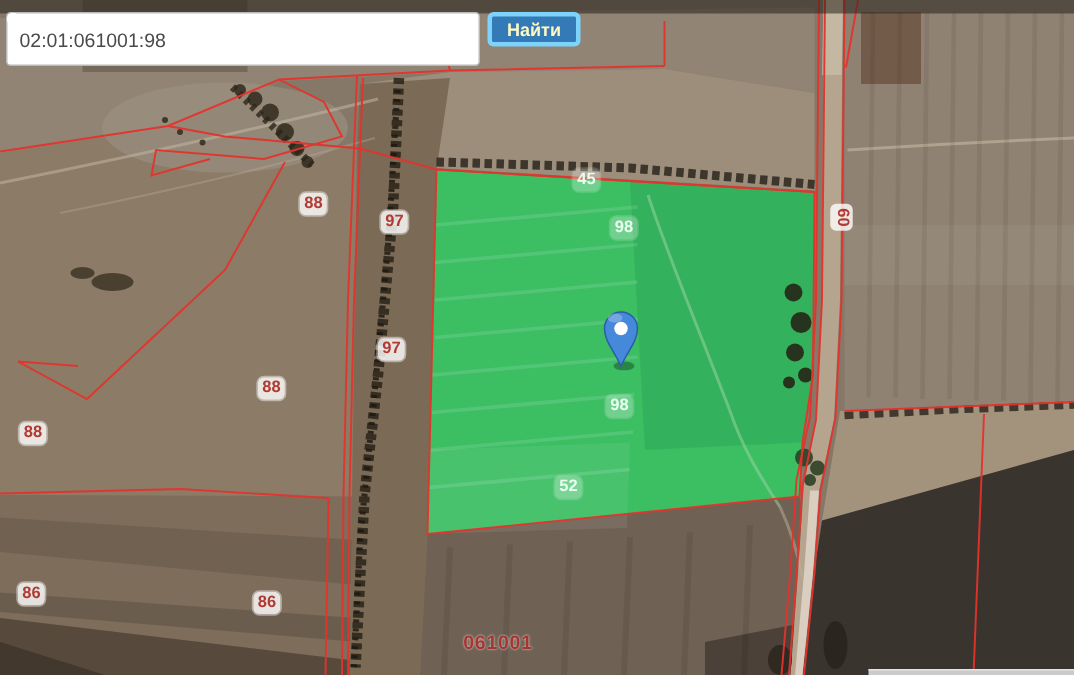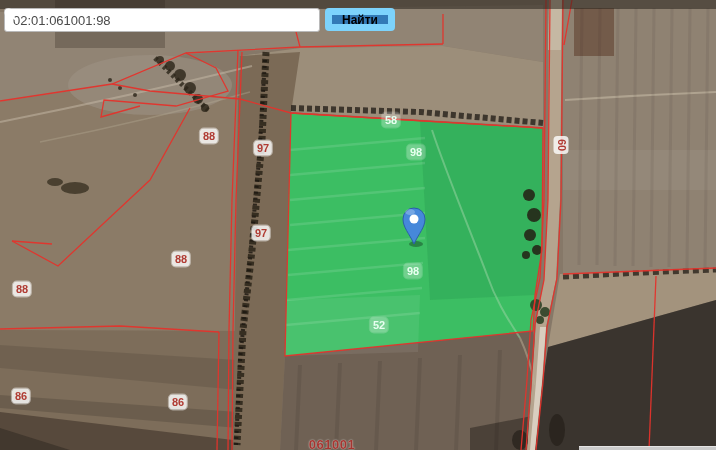--- a/index.html
+++ b/index.html
@@ -12,30 +12,30 @@
     font:bold 11px "Liberation Sans",sans-serif;line-height:15px;
     padding:0 3px;border-radius:4px;white-space:nowrap;}
   .plabel.red{background:rgba(255,255,255,.82);color:#b03b33;
     box-shadow:0 0 0 1px rgba(255,255,255,.45);}
   .plabel.grn{background:rgba(255,255,255,.28);color:#e8fff0;
     box-shadow:0 0 0 1px rgba(255,255,255,.18);}
   .plabel.road{transform:translate(-50%,-50%) rotate(90deg);
     background:rgba(255,255,255,.80);color:#b03b33;}
   .quarter{position:absolute;transform:translate(-50%,-50%);
     font:bold 13px "Liberation Sans",sans-serif;color:#a63530;
-    letter-spacing:.5px;text-shadow:0 0 2px rgba(255,255,255,.55),0 0 1px rgba(255,255,255,.55);margin-top:16px;}
+    letter-spacing:.5px;text-shadow:0 0 2px rgba(255,255,255,.55),0 0 1px rgba(255,255,255,.55);}
 
   
   .searchbar{position:absolute;left:4px;top:8px;display:flex;gap:5px;z-index:5;}
-  .search-input{width:316px;height:24px;box-sizing:border-box;border:1px solid #b9b9b9;
+  .search-input{width:316px;height:36px;box-sizing:border-box;border:1px solid #b9b9b9;
     border-radius:3px;padding:0 8px;font:13px "Liberation Sans",sans-serif;color:#4a4a4a;
     background:#fff;outline:none;}
   .search-btn{height:23px;box-sizing:border-box;display:flex;align-items:center;gap:5px;
-    padding:0 10px;background:#337ab7;border:7px solid #7dd3fc;border-radius:4px;
-    color:#000000;font:bold 12px "Liberation Sans",sans-serif;cursor:pointer;}
+    padding:0 10px;background:#337ab7;border:3px solid #7dd3fc;border-radius:4px;
+    color:#fef9c3;font:bold 12px "Liberation Sans",sans-serif;cursor:pointer;}
   .search-btn svg{display:block;}
 
   .attribution-bar{position:absolute;left:579px;top:446px;width:137px;height:4px;
     background:#cbcbcb;border-top:1px solid #e4e4e4;}
 
   .pin{position:absolute;left:399px;top:202px;width:30px;height:45px;}
 </style>
 </head>
 <body>
 
@@ -168,21 +168,21 @@
     <rect x="0" y="0" width="716" height="9" fill="rgba(40,34,28,.55)"></rect>
   </svg>
 
   <div class="plabel red" style="left:209px;top:136px">88</div>
   <div class="plabel red" style="left:263px;top:148px">97</div>
   <div class="plabel red" style="left:261px;top:233px">97</div>
   <div class="plabel red" style="left:181px;top:259px">88</div>
   <div class="plabel red" style="left:22px;top:289px">88</div>
   <div class="plabel red" style="left:21px;top:396px">86</div>
   <div class="plabel red" style="left:178px;top:402px">86</div>
-  <div class="plabel grn" style="left:391px;top:120px">58</div>
+  <div class="plabel grn" style="left:391px;top:120px">45</div>
   <div class="plabel grn" style="left:416px;top:152px">98</div>
   <div class="plabel grn" style="left:413px;top:271px">98</div>
   <div class="plabel grn" style="left:379px;top:325px">52</div>
   <div class="plabel road" style="left:561px;top:145px">60</div>
   <div class="quarter" style="left:332px;top:428px">061001</div>
 
   <div class="pin">
     <svg width="30" height="45" viewBox="399 200 30 45">
       <ellipse cx="416" cy="242" rx="7" ry="3" fill="rgba(0,0,0,.30)"></ellipse>
       <path d="M414,242 C409,231 403,225.5 403,217 A11,11 0 1 1 425,217 C425,225.5 419,231 414,242 Z" fill="#4688da" stroke="#2b5ea8" stroke-width="1"></path>

